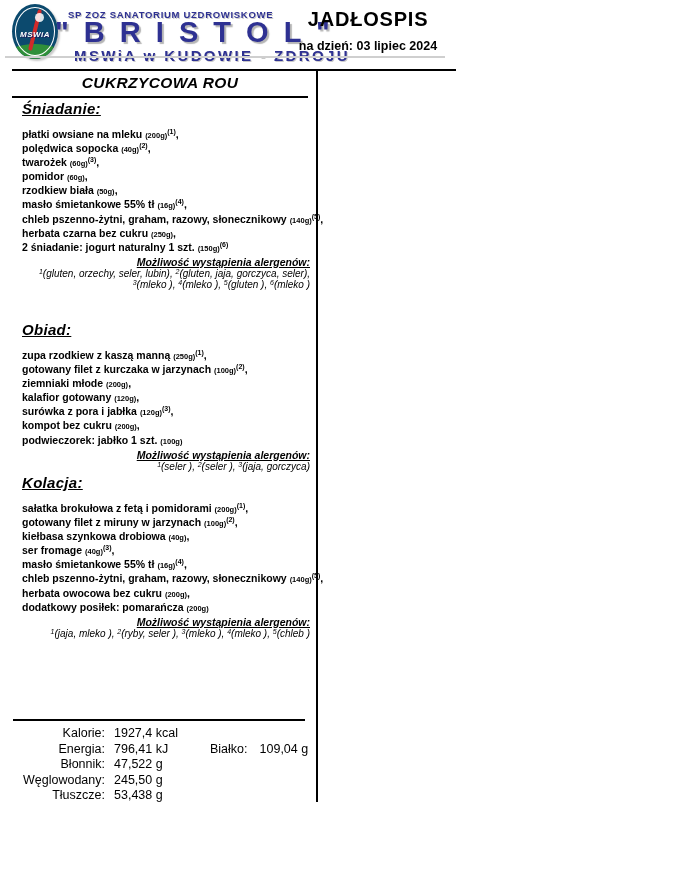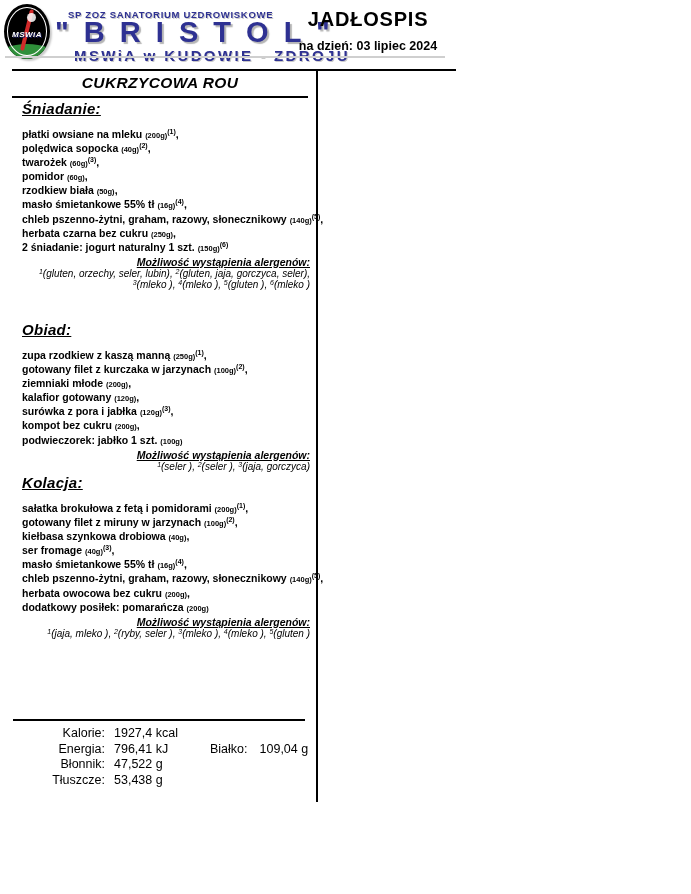--- a/index.html
+++ b/index.html
@@ -2,22 +2,22 @@
 <html><head>
 <meta charset="utf-8">
 <style>
   html,body { margin:0; padding:0; background:#ffffff; }
   .page {
     position:relative; width:691px; height:894px; background:#ffffff;
     font-family:"Liberation Sans", sans-serif; color:#000; overflow:hidden;
   }
   
   .logo-badge {
-    position:absolute; left:4px; top:4px; width:46px; height:55px;
-    background:#000000; border-radius:50%; overflow:hidden;
+    position:absolute; left:12px; top:4px; width:46px; height:55px;
+    background:#0c4a6e; border-radius:50%; overflow:hidden;
     box-shadow:2px 2px 2px #c9c9c9;
   }
   .logo-badge .ring {
     position:absolute; left:3px; top:3px; right:3px; bottom:3px;
     border:1px solid #ffffff; border-radius:50%;
   }
   .logo-badge .green {
     position:absolute; left:-6px; bottom:-9px; width:58px; height:24px;
     background:#2f8f3a; border-radius:50%;
   }
@@ -162,25 +162,26 @@
         <div class="menu-item"><span class="item-name">gotowany filet z miruny w jarzynach </span><span class="item-portion">(100g)</span><sup class="item-sup">(2)</sup><span class="item-name">,</span></div>
         <div class="menu-item"><span class="item-name">kiełbasa szynkowa drobiowa </span><span class="item-portion">(40g)</span><span class="item-name">,</span></div>
         <div class="menu-item"><span class="item-name">ser fromage </span><span class="item-portion">(40g)</span><sup class="item-sup">(3)</sup><span class="item-name">,</span></div>
         <div class="menu-item"><span class="item-name">masło śmietankowe 55% tł </span><span class="item-portion">(16g)</span><sup class="item-sup">(4)</sup><span class="item-name">,</span></div>
         <div class="menu-item"><span class="item-name">chleb pszenno-żytni, graham, razowy, słonecznikowy </span><span class="item-portion">(140g)</span><sup class="item-sup">(5)</sup><span class="item-name">,</span></div>
         <div class="menu-item"><span class="item-name">herbata owocowa bez cukru </span><span class="item-portion">(200g)</span><span class="item-name">,</span></div>
         <div class="menu-item"><span class="item-name">dodatkowy posiłek: pomarańcza </span><span class="item-portion">(200g)</span></div>
       </div>
     <div class="allergen-block">
       <div class="allergen-head">Możliwość wystąpienia alergenów:</div>
-      <div class="allergen-text"><sup class="a-sup">1</sup><span>(jaja, mleko ), </span><sup class="a-sup">2</sup><span>(ryby, seler ), </span><sup class="a-sup">3</sup><span>(mleko ), </span><sup class="a-sup">4</sup><span>(mleko ), </span><sup class="a-sup">5</sup><span>(gluten  )</span></div>
+      <div class="allergen-text"><sup class="a-sup">1</sup><span>(jaja, mleko ), </span><sup class="a-sup">2</sup><span>(ryby, seler ), </span><sup class="a-sup">3</sup><span>(mleko ), </span><sup class="a-sup">4</sup><span>(mleko ), </span><sup class="a-sup">5</sup><span>(chleb  )</span></div>
     </div>
   </div>
 
   <div class="rule rule-nutri"></div>
   <div class="nutrition">
       <div class="n-row"><span class="n-label">Kalorie:</span><span class="n-value">1927,4 kcal</span></div>
       <div class="n-row"><span class="n-label">Energia:</span><span class="n-value">796,41  kJ</span><span class="n-extra"><span>Białko:</span><span class="n-extra-value">109,04  g</span></span></div>
       <div class="n-row"><span class="n-label">Błonnik:</span><span class="n-value">47,522  g</span></div>
+      <div class="n-row"><span class="n-label">Węglowodany:</span><span class="n-value">245,50  g</span></div>
       <div class="n-row"><span class="n-label">Tłuszcze:</span><span class="n-value">53,438  g</span></div>
     </div>
 
 </div>
 
 </body></html>

